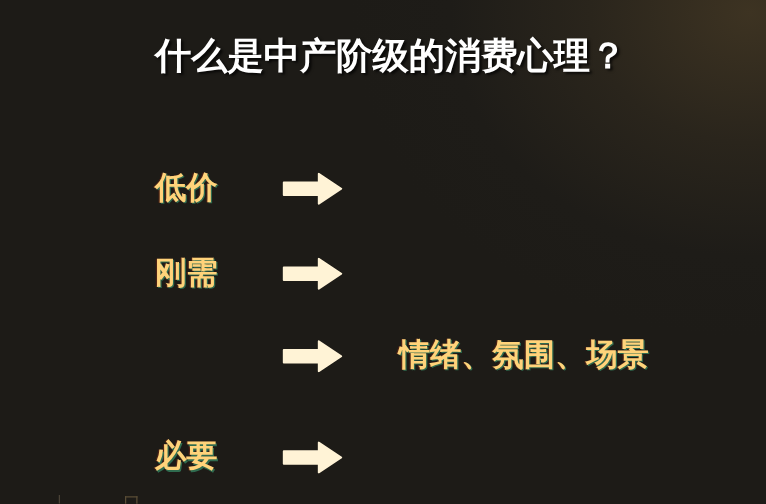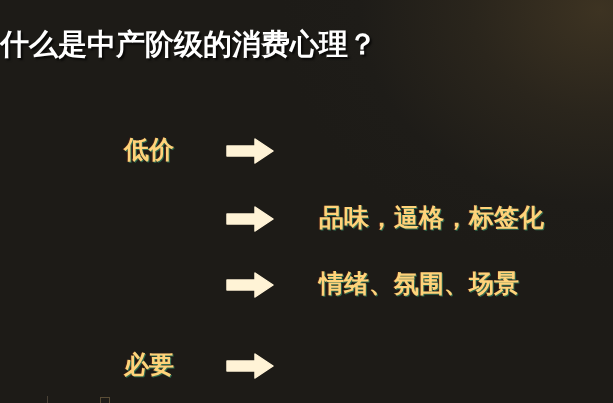--- a/index.html
+++ b/index.html
@@ -5,21 +5,21 @@
     html, body { margin: 0; padding: 0; }
     body {
       width: 613px; height: 403px; overflow: hidden;
       background: radial-gradient(ellipse 320px 260px at 600px 10px, #3d3322 0%, #2a251c 40%, #1e1c18 75%, #1d1b17 100%);
       background-color: #1d1b17;
       font-family: "DejaVu Sans", "Liberation Sans", sans-serif;
       position: relative;
     }
     .title {
       position: absolute; left: 0; top: 25px; width: 613px;
-      text-align: left; box-sizing: border-box;
+      text-align: left; padding-left: 124px; box-sizing: border-box;
       color: #ffffff; font-size: 29px; font-weight: bold;
       text-shadow: 2px 2px 2px rgba(0,0,0,0.7);
       letter-spacing: 0px;
       white-space: nowrap;
     }
     .row {
       position: absolute; left: 0; width: 613px; height: 40px; margin-left: 40px;
     }
     .left-label {
       position: absolute; left: 84px; top: 0;
@@ -46,24 +46,24 @@
   <div class="title">什么是中产阶级的消费心理？</div>
 
   <div class="row" style="top:133px;">
     <span class="left-label">低价</span>
     <svg class="arrow" viewBox="0 0 50 26">
       <path d="M2 8 H30 V1 L48 13 L30 25 V18 H2 Z" fill="#fff3d6" stroke="#fff3d6" stroke-width="1.5" stroke-linejoin="round"></path>
     </svg>
   </div>
 
   <div class="row" style="top:201px;">
+    <span class="left-label">刚需</span>
     <svg class="arrow" viewBox="0 0 50 26">
       <path d="M2 8 H30 V1 L48 13 L30 25 V18 H2 Z" fill="#fff3d6" stroke="#fff3d6" stroke-width="1.5" stroke-linejoin="round"></path>
     </svg>
-    <span class="right-text">品味，逼格，标签化</span>
   </div>
 
   <div class="row" style="top:267px;">
     <svg class="arrow" viewBox="0 0 50 26">
       <path d="M2 8 H30 V1 L48 13 L30 25 V18 H2 Z" fill="#fff3d6" stroke="#fff3d6" stroke-width="1.5" stroke-linejoin="round"></path>
     </svg>
     <span class="right-text">情绪、氛围、场景</span>
   </div>
 
   <div class="row" style="top:348px;">

